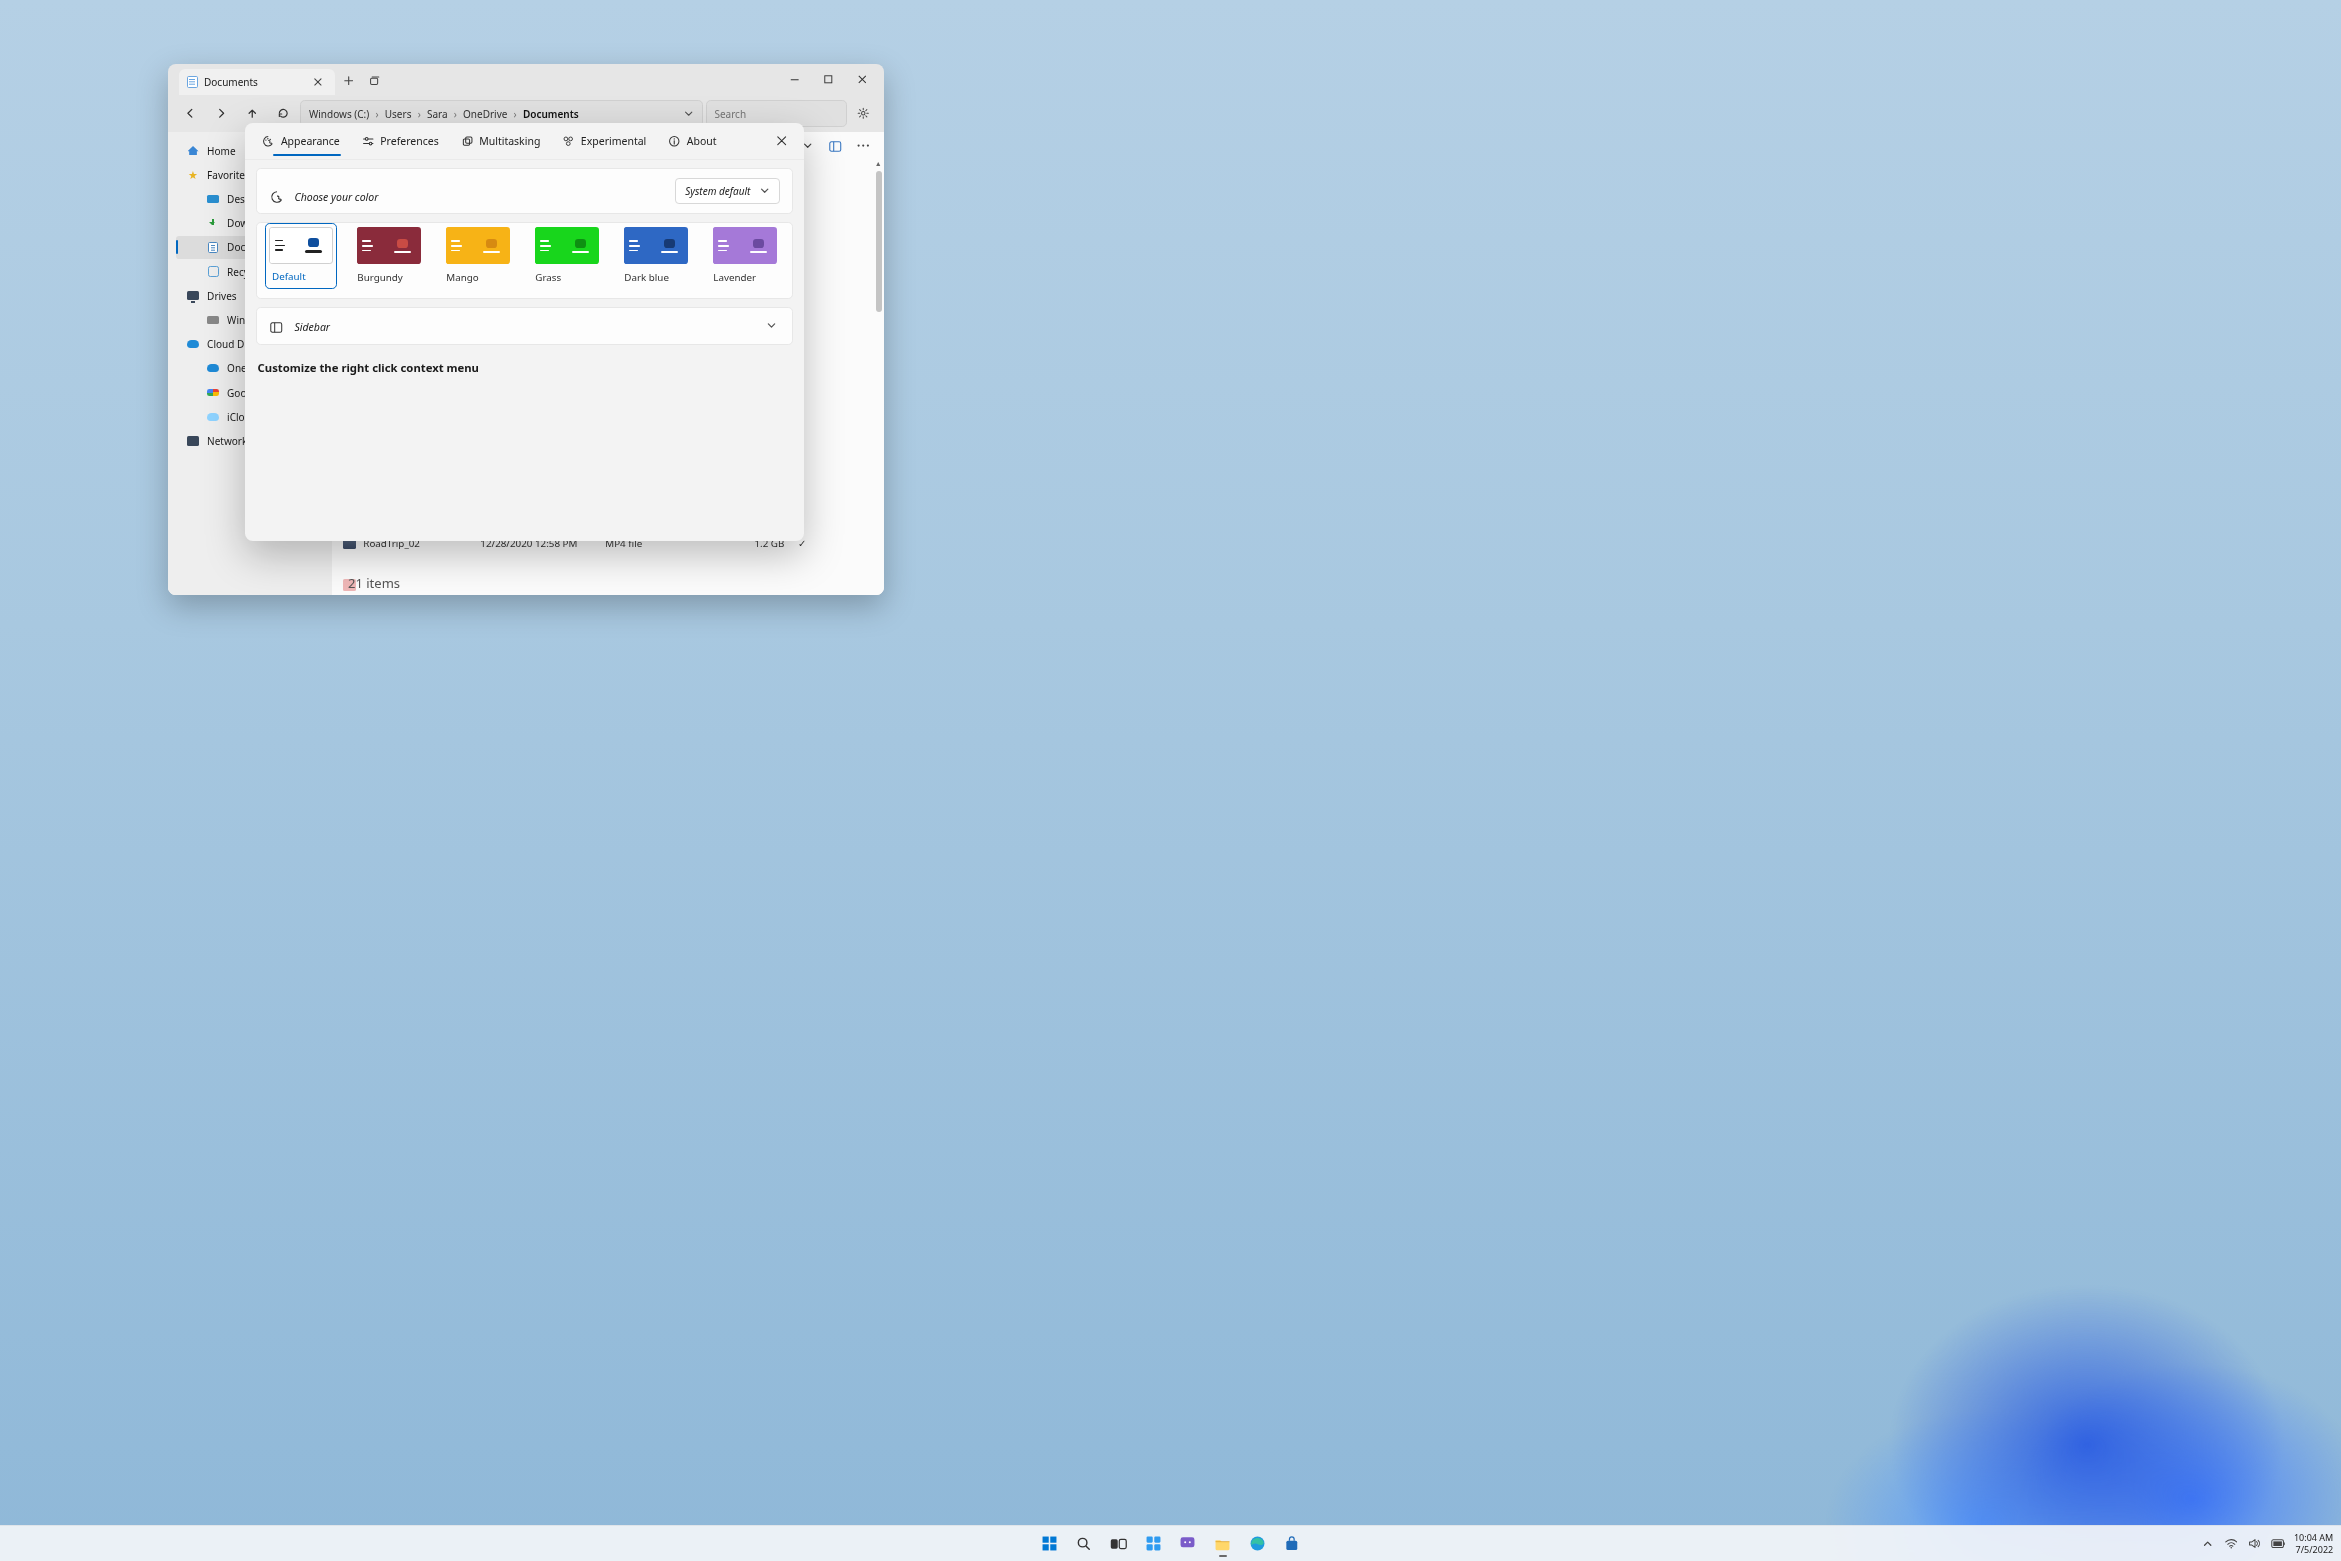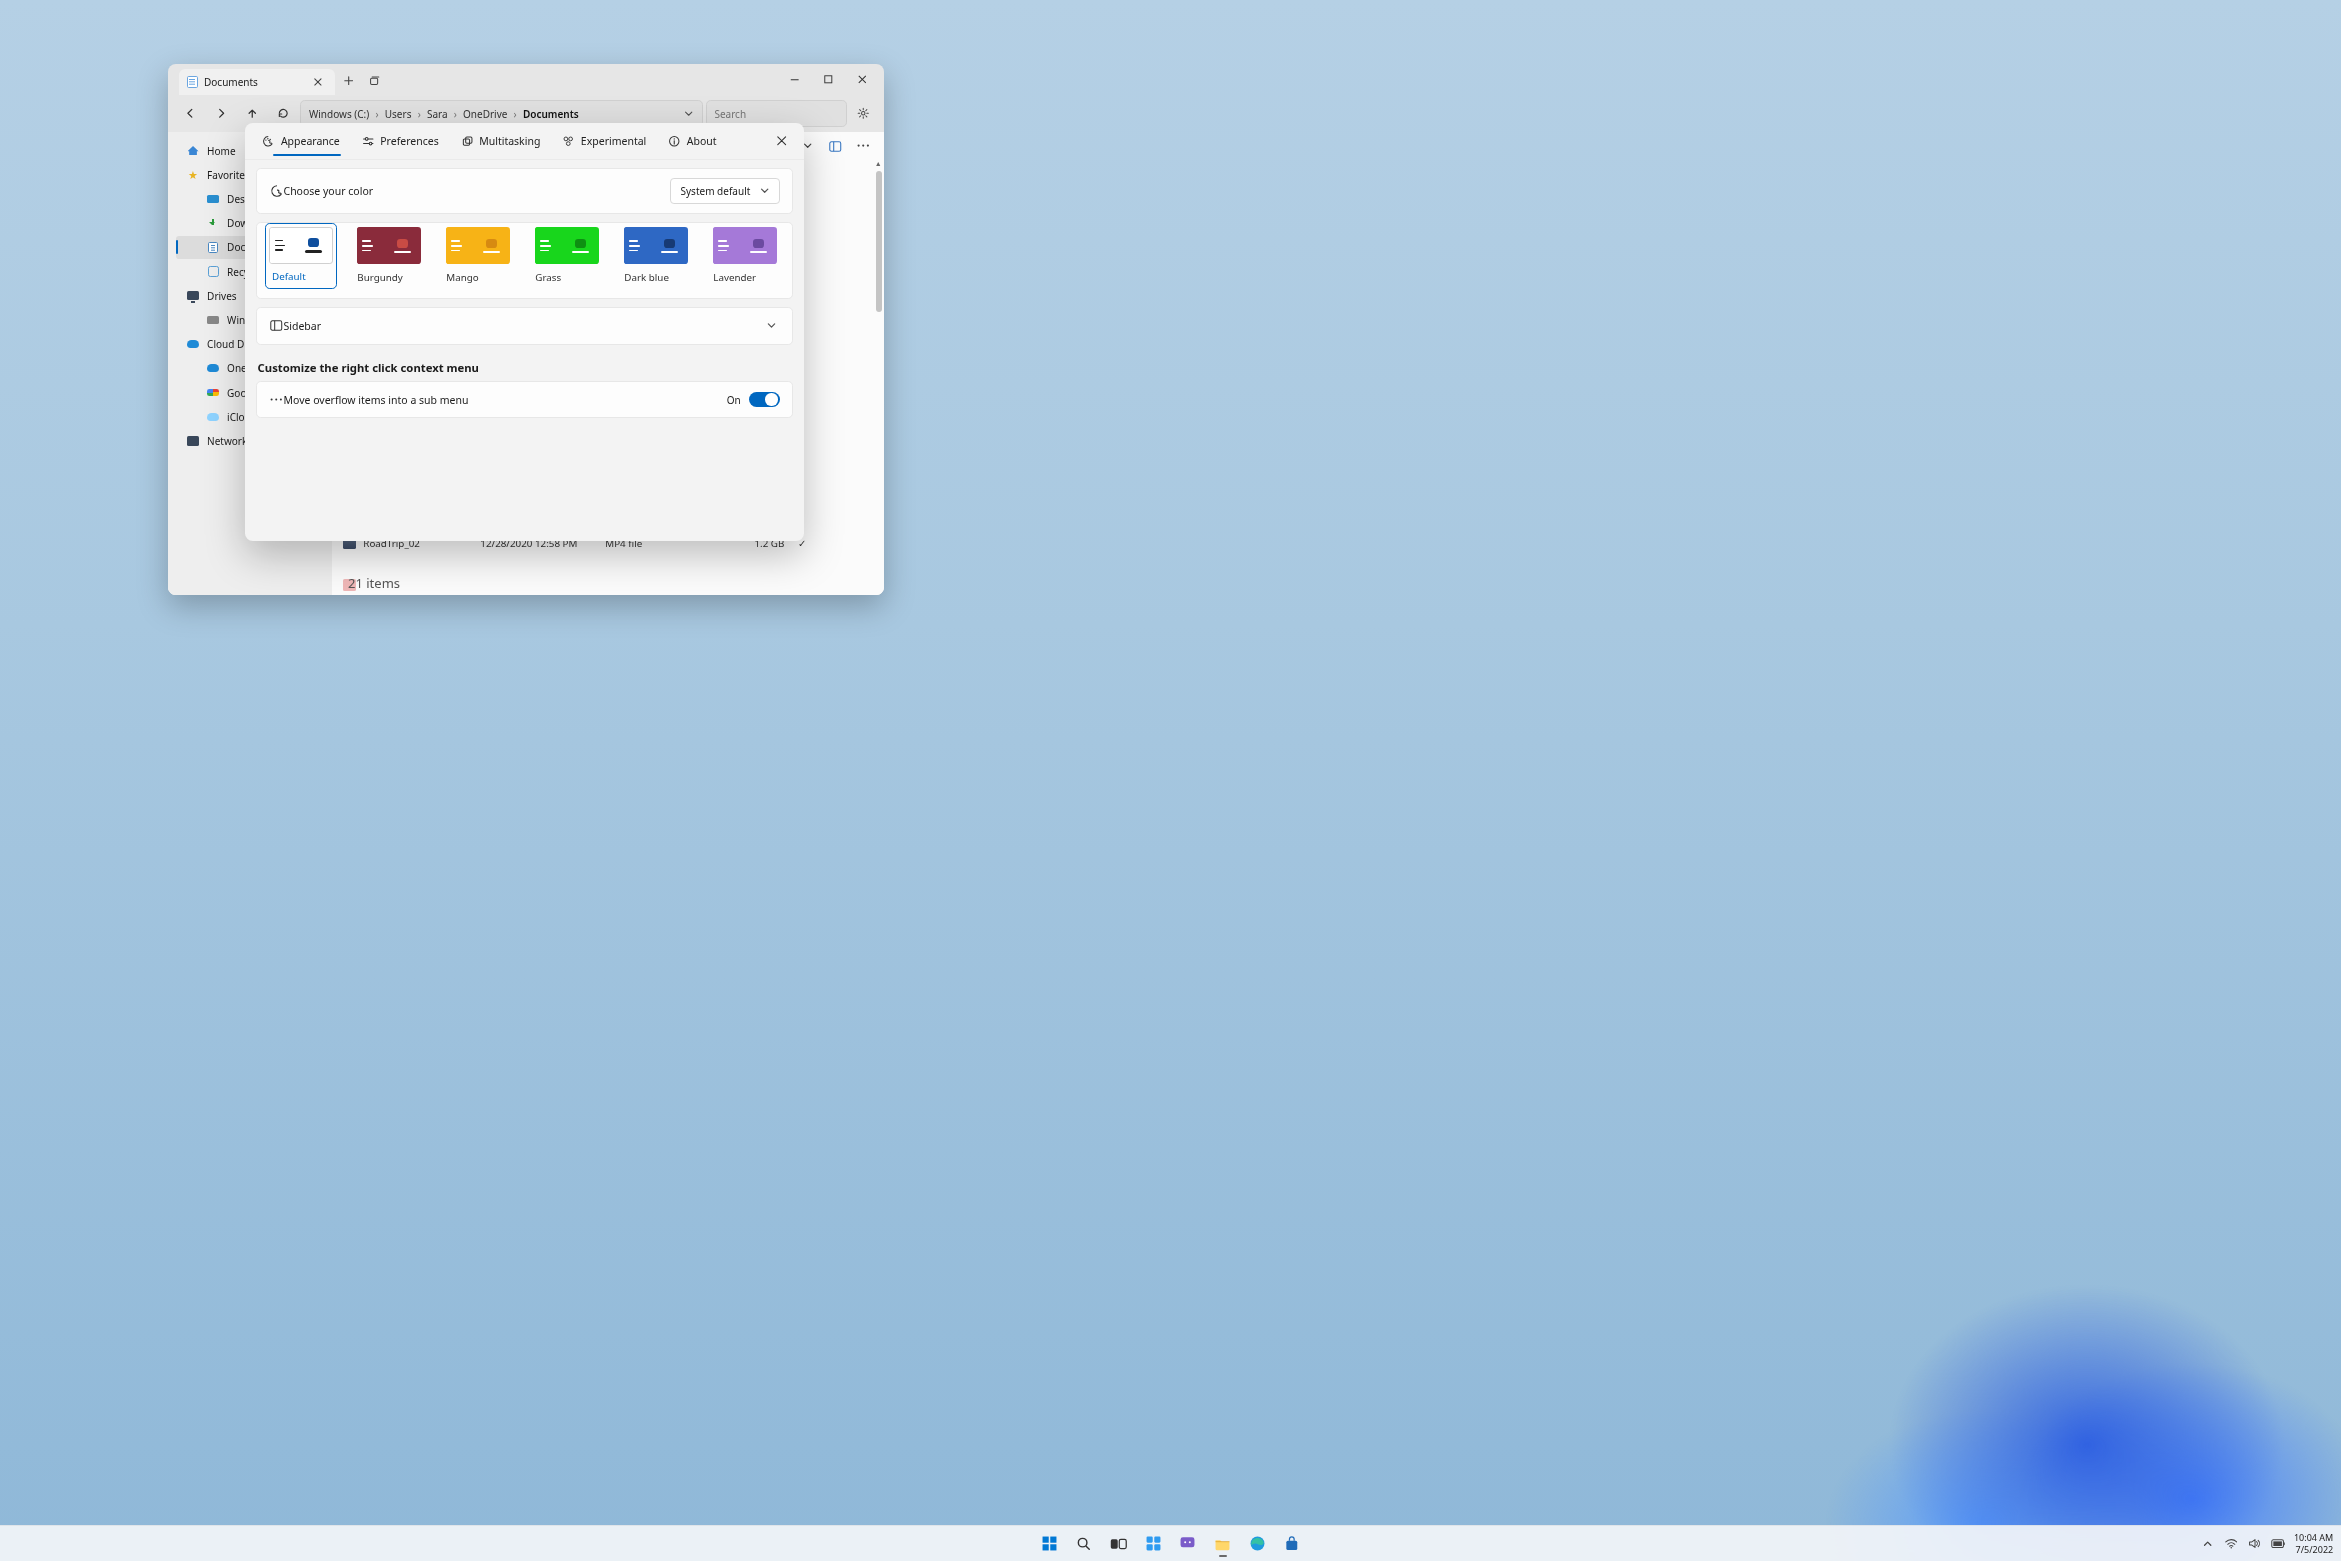--- a/index.html
+++ b/index.html
@@ -95,21 +95,21 @@
     display:flex; flex-direction:column; color:#1b1b1b; z-index:5;
   }
   .stabs { display:flex; align-items:center; height:37px; padding:0 9.4px; gap:6.2px; border-bottom:0.8px solid #eaeaea; position:relative; }
   .stab { display:flex; align-items:center; gap:6.2px; height:37px; padding:0 7.8px; font-size:10.5px; cursor:pointer; position:relative; color:#222; }
   .stab.active::after { content:""; position:absolute; left:19px; right:6.2px; bottom:3.1px; height:2.3px; background:#0067c0; border-radius:1.6px; }
   .stab-ico { width:12.5px; height:12.5px; display:flex; align-items:center; justify-content:center; }
   .sclose { margin-left:auto; width:25px; height:25px; display:flex; align-items:center; justify-content:center; cursor:pointer; border-radius:3.1px; }
 
   .sbody { flex:1; padding:7.8px 11px 11px 11px; overflow:auto; }
   .card { background:#fdfdfd; border:0.8px solid #e7e7e7; border-radius:4.7px; margin-bottom:7.8px; }
-  .card-header { display:flex; align-items:center; padding:9.4px 12.5px; }
+  .card-header { display:flex; align-items:flex-end; gap:11px; padding:9.4px 12.5px;font-style:italic; }
   .card-header .cico { width:14px; height:14px; display:flex; align-items:center; justify-content:center; color:#333; }
   .card-header .ctitle { font-size:10.5px; flex:1; }
   .select { display:flex; align-items:center; gap:9.4px; border:0.8px solid #d8d8d8; background:#fff; border-radius:3.9px; padding:4.7px 9.4px; font-size:10px; cursor:pointer; min-width:101px; justify-content:space-between; }
   .info-ic { width:17px; height:17px; display:flex; align-items:center; justify-content:center; cursor:pointer; }
   .expand-ic { width:17px; height:17px; display:flex; align-items:center; justify-content:center; cursor:pointer; }
 
   .themes-row { display:flex; gap:25px; padding:4.7px 12.5px 14px 12.5px; }
   .theme { display:flex; flex-direction:column; gap:6.2px; cursor:pointer; }
   .theme-swatch { width:64px; height:37px; border-radius:3.1px; position:relative; overflow:hidden; display:flex; }
   .theme-swatch .left { width:40%; display:flex; flex-direction:column; justify-content:center; gap:3.1px; padding:0 4.7px; }
@@ -550,36 +550,20 @@
         <span class="expand-ic">
             <svg width="11" height="11" viewBox="0 0 14 14">
               <path d="M3 5l4 4 4-4" fill="none" stroke="#555" stroke-width="1.6" stroke-linecap="round" stroke-linejoin="round"></path>
             </svg>
           </span>
       </div>
     </div>
 
     <div class="section-title">Customize the right click context menu</div>
 
-    <div class="card">
-      <div class="card-header">
-        <span class="cico">
-            <svg width="12.5" height="3.1" viewBox="0 0 16 4">
-              <circle cx="2" cy="2" r="1.3" fill="#333"></circle>
-              <circle cx="8" cy="2" r="1.3" fill="#333"></circle>
-              <circle cx="14" cy="2" r="1.3" fill="#333"></circle>
-            </svg>
-          </span>
-        <span class="ctitle">Move overflow items into a sub menu</span>
-        <div class="toggle-wrap">
-          <span class="toggle-label">On</span>
-          <div class="toggle"></div>
-        </div>
-      </div>
-    </div>
 
   </div>
 </div>
 
 <div class="taskbar">
   <div class="task-center">
     <div class="task-icon">
       <svg width="17" height="17" viewBox="0 0 22 22">
           <rect x="2" y="2" width="8" height="8" fill="#0078d4"></rect>
           <rect x="12" y="2" width="8" height="8" fill="#0078d4"></rect>

